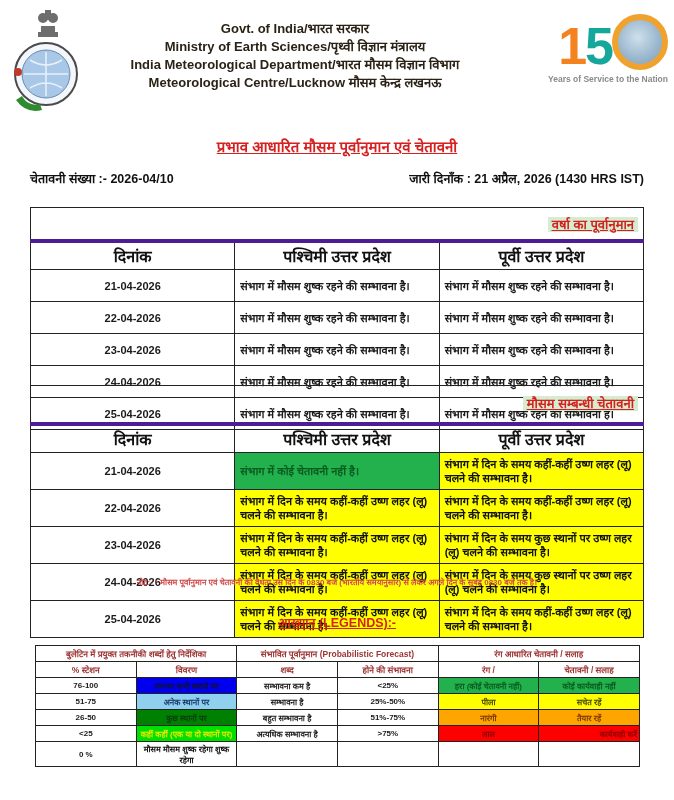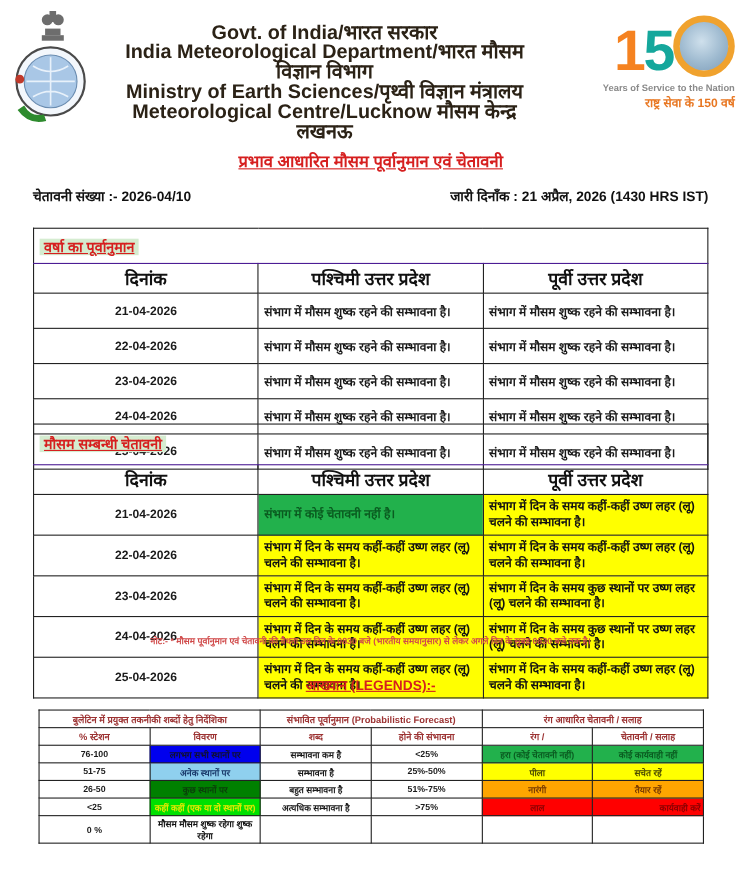--- a/index.html
+++ b/index.html
@@ -2,41 +2,41 @@
 <html><head>
 <meta charset="utf-8">
 <style>
   html,body{margin:0;padding:0;background:#ffffff;}
   .page{position:relative;width:674px;height:800px;background:#fff;
         font-family:"Liberation Sans", sans-serif;color:#1a1a1a;overflow:hidden;}
   
   .hdr{position:absolute;top:6px;left:0;width:674px;height:112px;}
   .emblem{position:absolute;left:8px;top:2px;width:78px;height:108px;}
   .org{position:absolute;left:95px;top:14px;width:400px;text-align:center;
-       font-weight:bold;color:#2b2216;font-size:18px;line-height:18px;}
+       font-weight:bold;color:#2b2216;font-size:13px;line-height:18px;}
   .logo150{position:absolute;right:6px;top:8px;width:170px;text-align:right;}
   .logo150 .num{font-size:52px;font-weight:bold;line-height:52px;letter-spacing:-2px;}
   .logo150 .d1{color:#f58220;}
   .logo150 .d5{color:#15a79c;}
   .logo150 .globe{display:inline-block;width:44px;height:44px;border-radius:50%;
        background:radial-gradient(circle at 45% 40%, #cfe0ec 0%, #9db9cf 55%, #7d9cb8 100%);
        border:6px solid #f0a22e;vertical-align:-6px;}
   .logo150 .tl1{font-size:8.5px;font-weight:bold;color:#8a8a8a;margin-top:2px;}
   .logo150 .tl2{font-size:11px;font-weight:bold;color:#e87722;}
   
   .title{position:absolute;top:136px;left:0;width:674px;text-align:center;
          color:#d61f1f;font-weight:bold;font-size:15px;text-decoration:underline;}
   .meta{position:absolute;top:170px;left:30px;width:614px;display:flex;
         justify-content:space-between;font-weight:bold;font-size:12.5px;color:#111;}
   
   table{border-collapse:collapse;table-layout:fixed;}
   td,th{border:1px solid #222;padding:2px 5px;vertical-align:middle;}
   .t1{position:absolute;left:30px;top:207px;width:614px;font-size:11px;}
   .t2{position:absolute;left:30px;top:385px;width:614px;font-size:11px;}
-  .t-title{text-align:left;font-weight:bold;font-size:13px;height:22px;border-bottom:1px solid #4c1d95;}
+  .t-title{text-align:right;font-weight:bold;font-size:13px;height:22px;border-bottom:4px solid #4c1d95;text-decoration:underline;}
   .t-title .hl{color:#d61f1f;text-decoration:underline;background:#d5ecd0;padding:0 4px;}
   .t1 th,.t2 th{font-weight:bold;font-size:16px;text-align:center;height:19px;color:#111;}
   .c-date{width:13%;text-align:center;font-weight:bold;}
   .c-west{width:42%;}
   .c-east{width:45%;}
   .t1 td{height:27px;font-weight:bold;}
   .t2 td{height:32px;font-weight:bold;line-height:14px;}
   
   .note{position:absolute;top:576px;left:0;width:674px;text-align:center;
         color:#d04a4a;font-size:8px;font-weight:bold;}
@@ -65,28 +65,27 @@
         </g>
         <circle cx="38" cy="66" r="31" fill="#f3f7fc" stroke="#4a4a4a" stroke-width="2"></circle>
         <circle cx="38" cy="66" r="24" fill="#a9c7e6" stroke="#6a8cb0" stroke-width="1"></circle>
         <path d="M16 66 h44 M38 44 v44 M22 52 q16 10 32 0 M22 80 q16 -10 32 0" stroke="#e8f1fa" stroke-width="1.5" fill="none"></path>
         <circle cx="10" cy="64" r="4" fill="#c0392b"></circle>
         <path d="M8 92 q10 14 26 10 l-2 -6 q-12 3 -18 -8 z" fill="#2e8b2e"></path>
       </svg>
     </div>
     <div class="org">
       <div>Govt. of India/भारत सरकार</div>
+      <div>Ministry of Earth Sciences/पृथ्वी विज्ञान मंत्रालय</div>
       <div>India Meteorological Department/भारत मौसम विज्ञान विभाग</div>
-      <div>Ministry of Earth Sciences/पृथ्वी विज्ञान मंत्रालय</div>
       <div>Meteorological Centre/Lucknow मौसम केन्द्र लखनऊ</div>
     </div>
     <div class="logo150">
       <div class="num"><span class="d1">1</span><span class="d5">5</span><span class="globe"></span></div>
       <div class="tl1">Years of Service to the Nation</div>
-      <div class="tl2">राष्ट्र सेवा के 150 वर्ष</div>
     </div>
   </div>
 
   <div class="title">प्रभाव आधारित मौसम पूर्वानुमान एवं चेतावनी</div>
   <div class="meta">
     <span>चेतावनी संख्या :- 2026-04/10</span>
     <span>जारी दिनाँक : 21 अप्रैल, 2026 (1430 HRS IST)</span>
   </div>
 
   <table class="t1">

